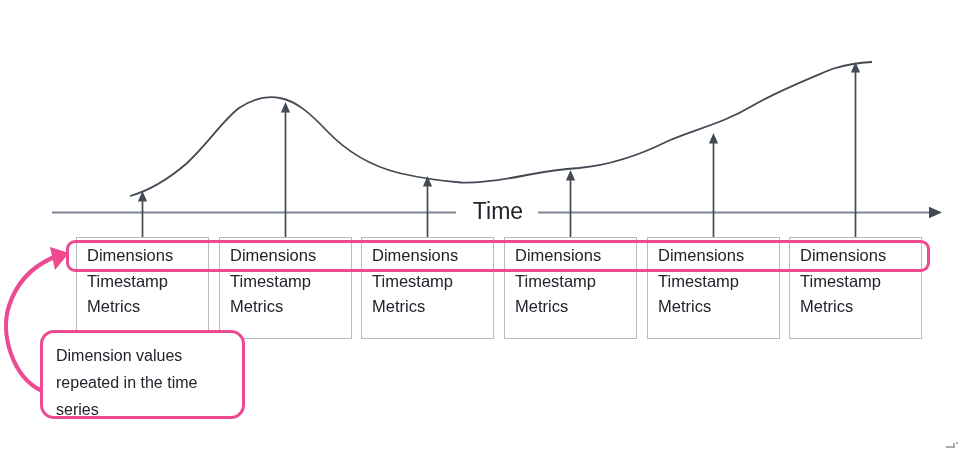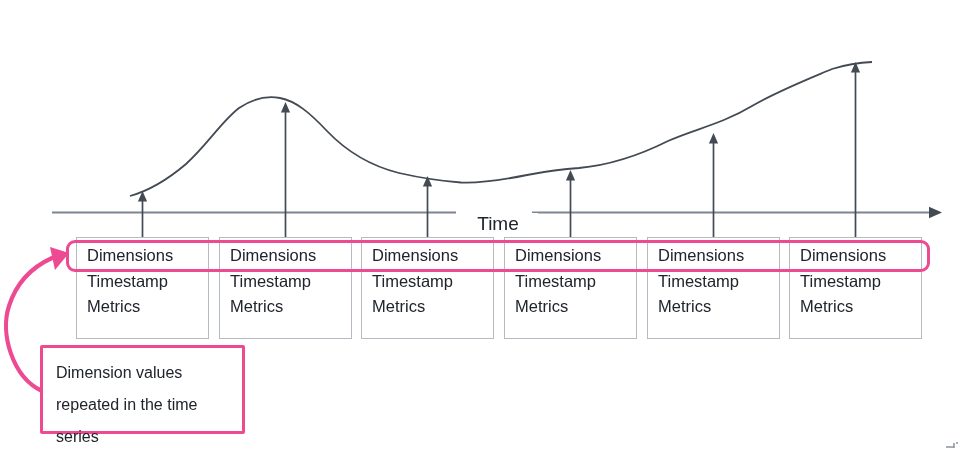--- a/index.html
+++ b/index.html
@@ -10,38 +10,38 @@
     --text-dark:#20242b;
   }
   html,body{margin:0;padding:0;background:#ffffff;}
   .canvas{
     position:relative;width:964px;height:450px;background:#ffffff;overflow:hidden;
     font-family:"Liberation Sans","DejaVu Sans",sans-serif;color:var(--text-dark);
   }
   .artwork{position:absolute;left:0;top:0;width:964px;height:450px;}
   .time-label{
     position:absolute;left:458px;top:200px;width:80px;text-align:center;
-    font-size:19px;color:var(--text-dark);background:#ffffff;line-height:22px;margin-top:13px;
+    font-size:23px;color:var(--text-dark);background:#ffffff;line-height:22px;
   }
   .record-box{
     position:absolute;top:237px;width:133px;height:102px;box-sizing:border-box;
     border:1.5px solid var(--box-border);background:#ffffff;
     padding:5px 6px 0 10px;font-size:16.5px;line-height:25.5px;white-space:nowrap;
   }
   .record-box .field{display:block;}
   .b1{left:76px}.b2{left:219px}.b3{left:361px}.b4{left:504px}.b5{left:647px}.b6{left:789px}
   .highlight-band{
     position:absolute;left:66px;top:240px;width:864px;height:32px;box-sizing:border-box;
     border:3.5px solid var(--accent-pink);border-radius:9px;background:transparent;
     pointer-events:none;
   }
   .callout{
-    position:absolute;left:40px;top:345px;width:205px;height:89px;box-sizing:border-box;
-    border:3.5px solid var(--accent-pink);border-radius:2px;background:#ffffff;
-    padding:9px 12px 0 13px;font-size:16px;line-height:32px;color:var(--text-dark);
+    position:absolute;left:40px;top:330px;width:205px;height:89px;box-sizing:border-box;
+    border:3.5px solid var(--accent-pink);border-radius:14px;background:#ffffff;
+    padding:9px 12px 0 13px;font-size:16px;line-height:27px;color:var(--text-dark);
   }
 </style>
 </head>
 <body>
 
 <div class="canvas">
 
   <svg class="artwork" viewBox="0 0 964 450" xmlns="http://www.w3.org/2000/svg">
 
     <path d="M 130,196

